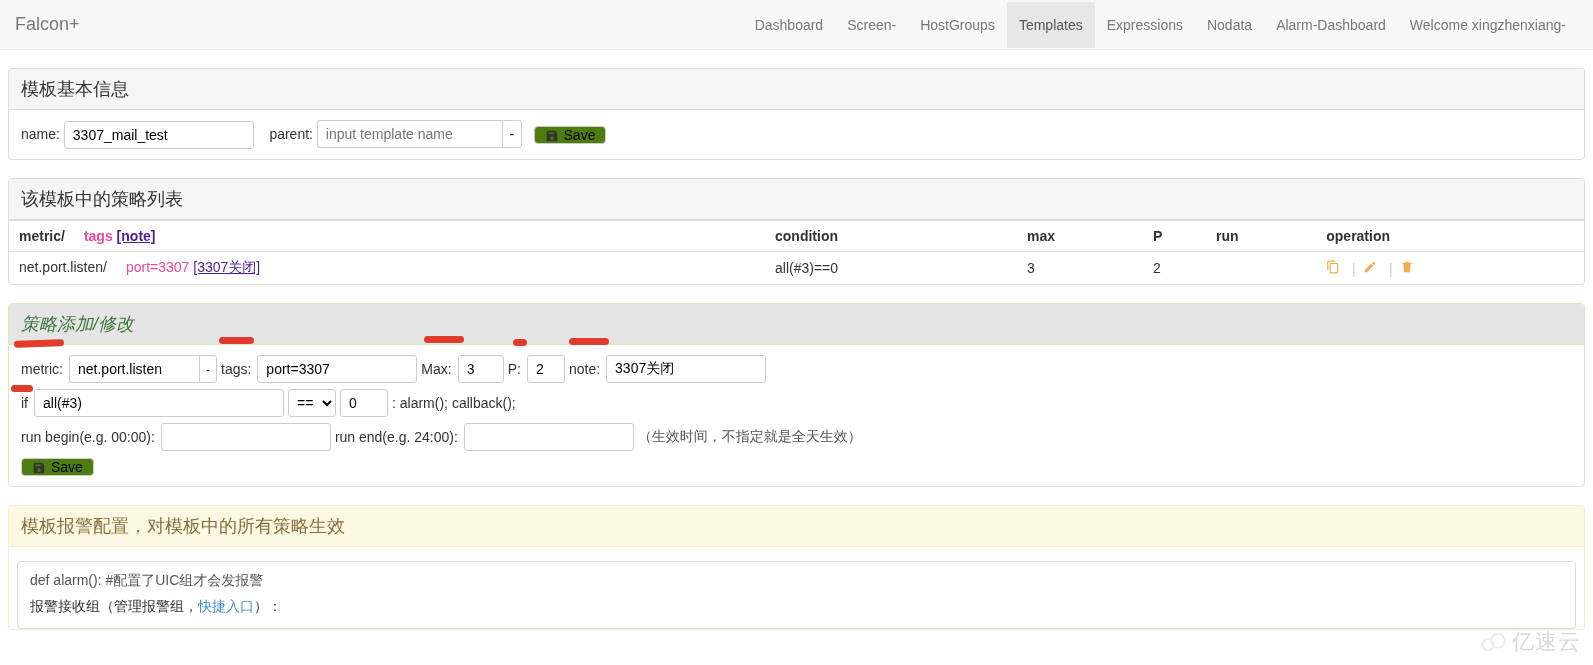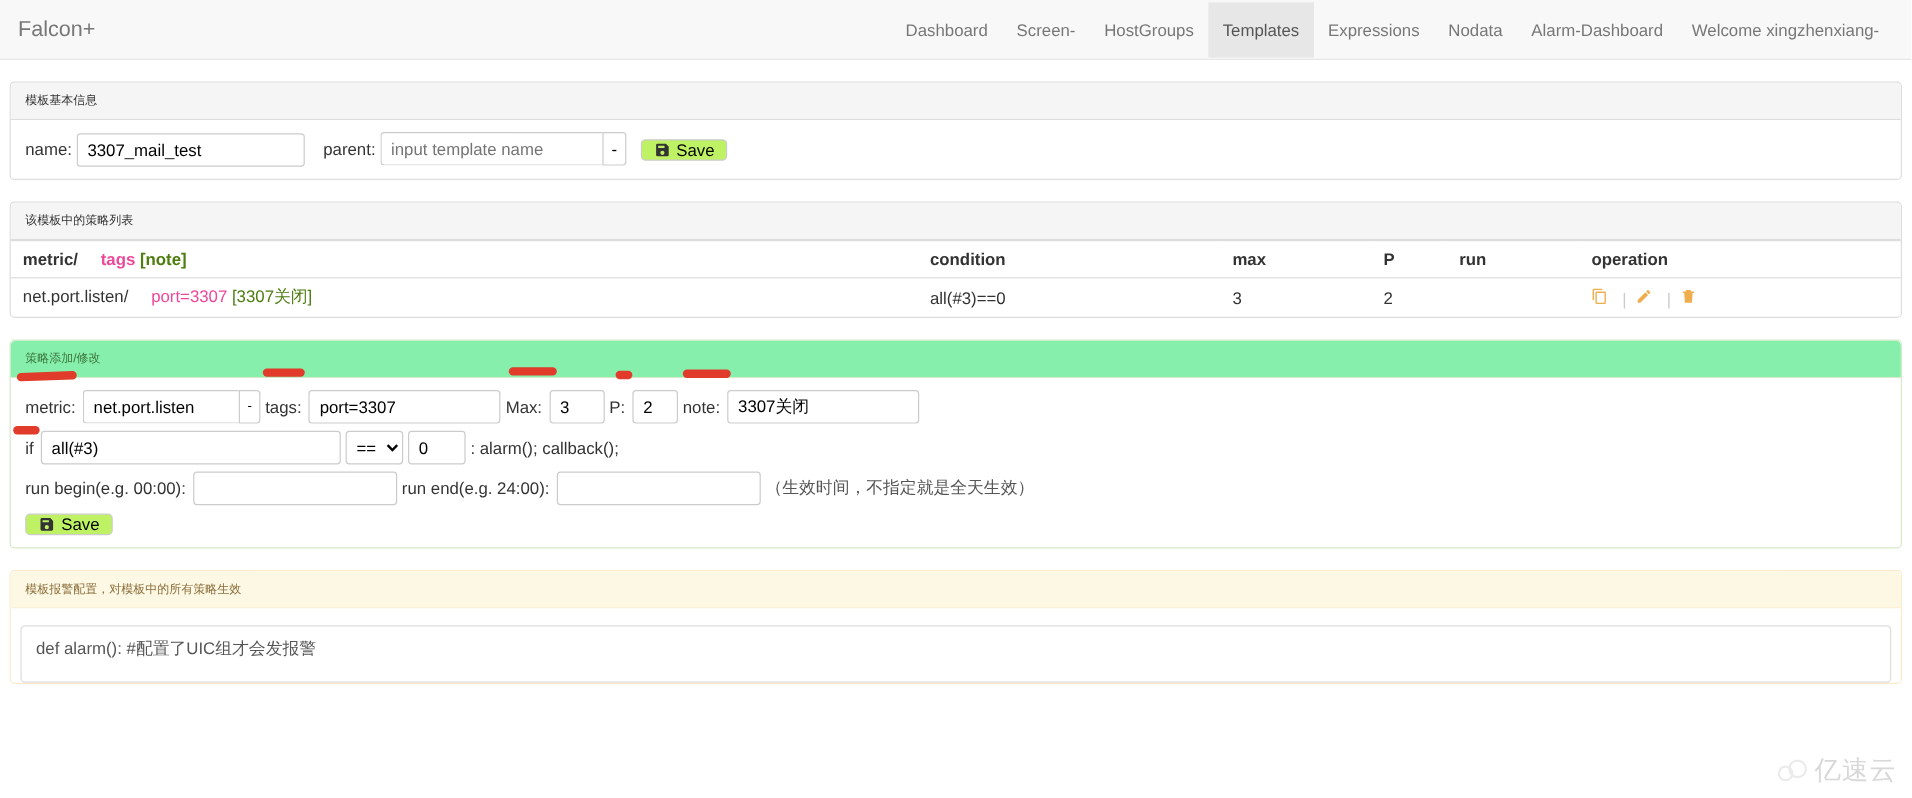--- a/index.html
+++ b/index.html
@@ -37,42 +37,42 @@
   .panel {
     border: 1px solid #ddd;
     border-radius: 4px;
     margin: 18px 0 0 0;
   }
   .panel-heading {
     background: #f5f5f5;
     border-bottom: 1px solid #ddd;
     padding: 8px 12px;
     color: #333;
-    font-size: 10px;
+    font-size: 18px;
     border-radius: 4px 4px 0 0;
   }
-  .panel-heading.green { background: #86efac; color: #3c763d; border-color:#d6e9c6;}
+  .panel-heading.green { background: #e5e5e5; color: #3c763d; border-color:#d6e9c6;font-style:italic;}
   .panel-heading.yellow { background:#fcf8e3; color:#8a6d3b; border-color:#faebcc;}
   .panel-body { padding: 10px 12px; }
 
   
   .form-control {
     height: 28px;
     padding: 4px 8px;
     font-size: 14px;
     border: 1px solid #ccc;
     border-radius: 3px;
     background: #fff;
     vertical-align: middle;
   }
   .btn {
     display: inline-flex;
-    align-items: center;
+    align-items: flex-end;
     gap: 5px;
-    background: #bef264;
+    background: #4d7c0f;
     border: 1px solid #ccc;
     border-radius: 4px;
     padding: 0 10px;
     cursor: pointer;
     font-size: 14px;
     vertical-align: middle;
   }
 
   .legend-line {
     padding: 8px 12px;
@@ -96,21 +96,21 @@
     width: 100%;
     border-collapse: collapse;
   }
   table.strategy th, table.strategy td {
     text-align: left;
     padding: 7px 10px;
     border-top: 1px solid #ddd;
     font-size: 14px;
   }
   table.strategy th { font-weight: bold; }
-  .muted { color: #4d7c0f; }
+  .muted { color: #4c1d95; text-decoration: underline; }
   .teal { color: #ec4899; padding-left: 19px; }
   .orange { color: #f0ad4e; cursor:pointer; }
 
   .row-line { margin-bottom: 6px; display:flex; align-items:center; flex-wrap:wrap; gap:4px;}
   .row-line label { margin-right: 2px; }
 
   .token {
     display:inline-block;
     background:#f1f1f1;
     border:1px solid #ccc;
@@ -299,20 +299,23 @@
         <span>Save</span>
       </button>
     </div>
   </div>
 
   <div class="panel" style="border-color:#faebcc">
     <div class="panel-heading yellow">模板报警配置，对模板中的所有策略生效</div>
 
     <div class="sub-block">
       <div class="sub-label">def alarm(): #配置了UIC组才会发报警</div>
+      <div style="margin-top:8px">
+        <span>报警接收组（管理报警组，</span><a href="#">快捷入口</a><span>）：</span>
+      </div>
     </div>
 
   </div>
 
 </div>
 
 <div class="watermark">
   <svg width="30" height="20" viewBox="0 0 48 32" fill="none" stroke="#d8d8d8" stroke-width="3">
     <circle cx="16" cy="20" r="9"></circle>
       <circle cx="32" cy="14" r="11"></circle>

